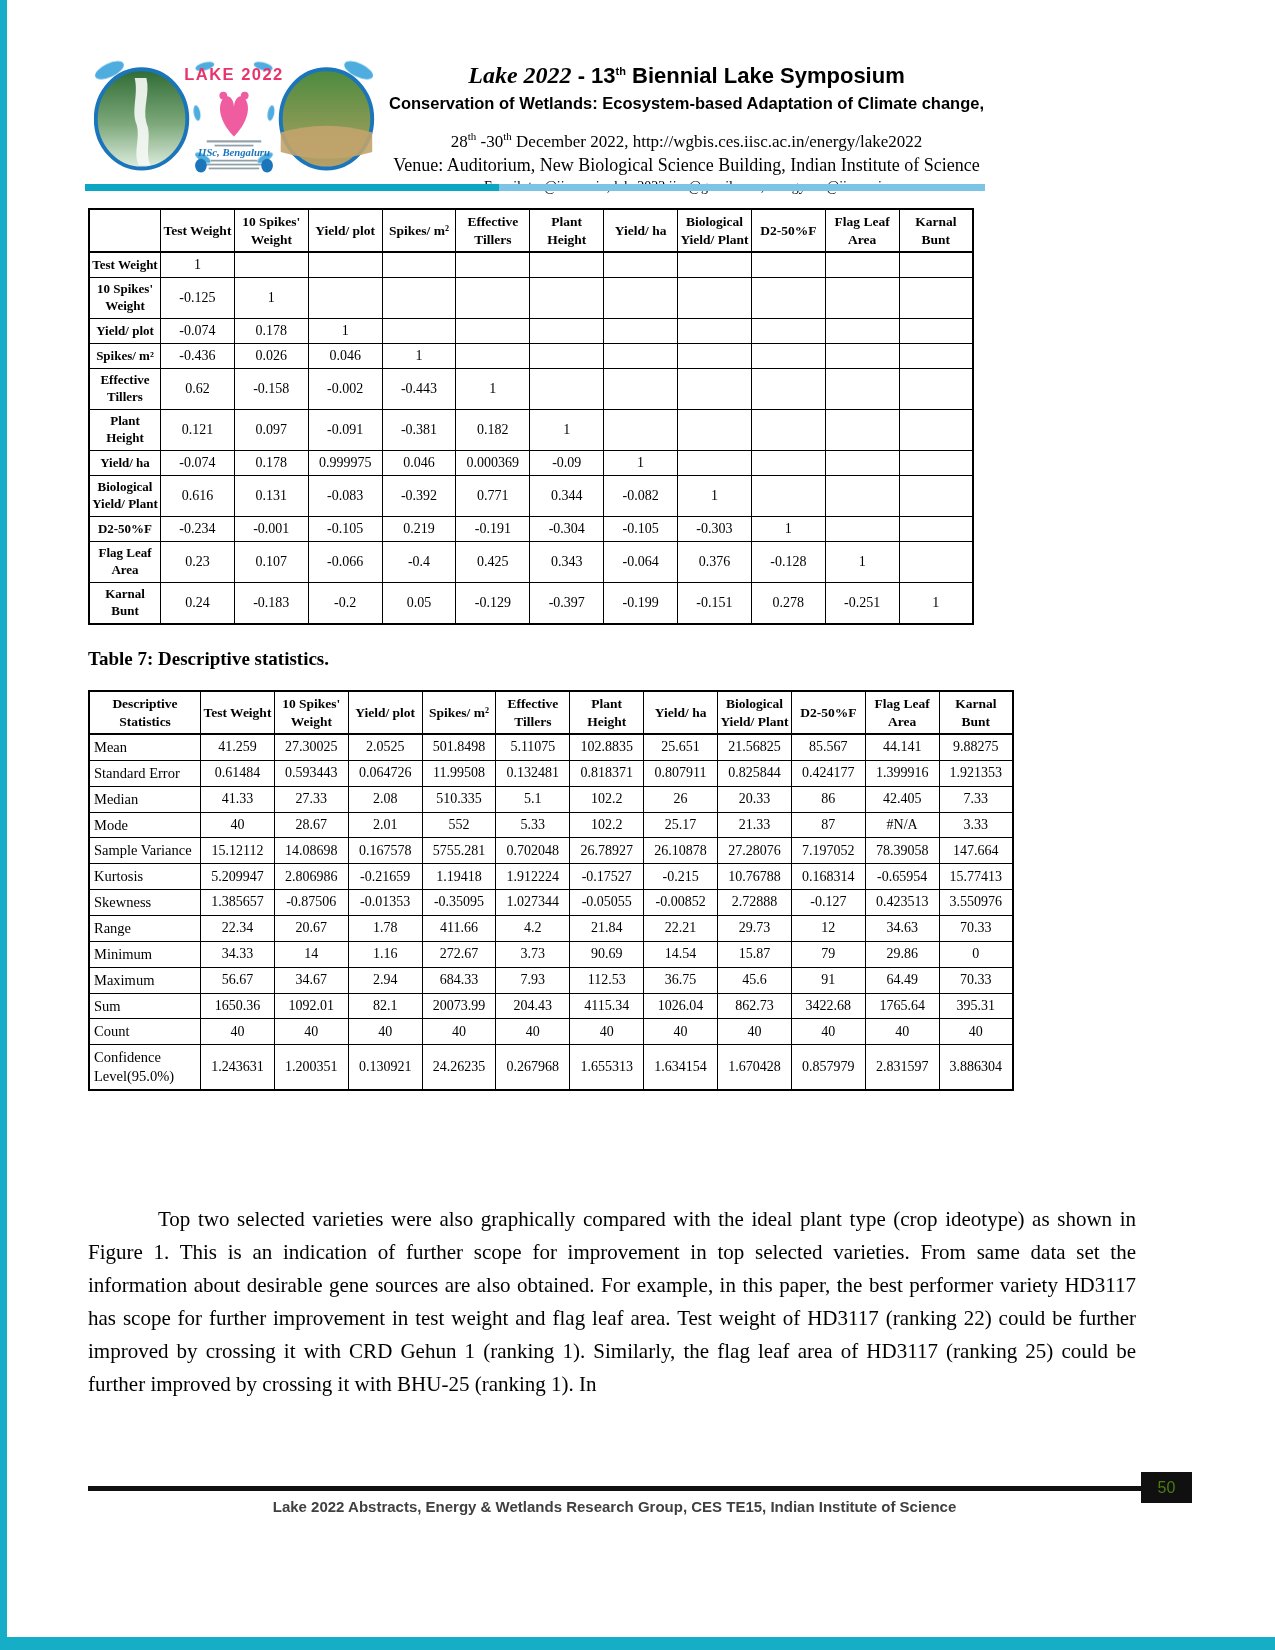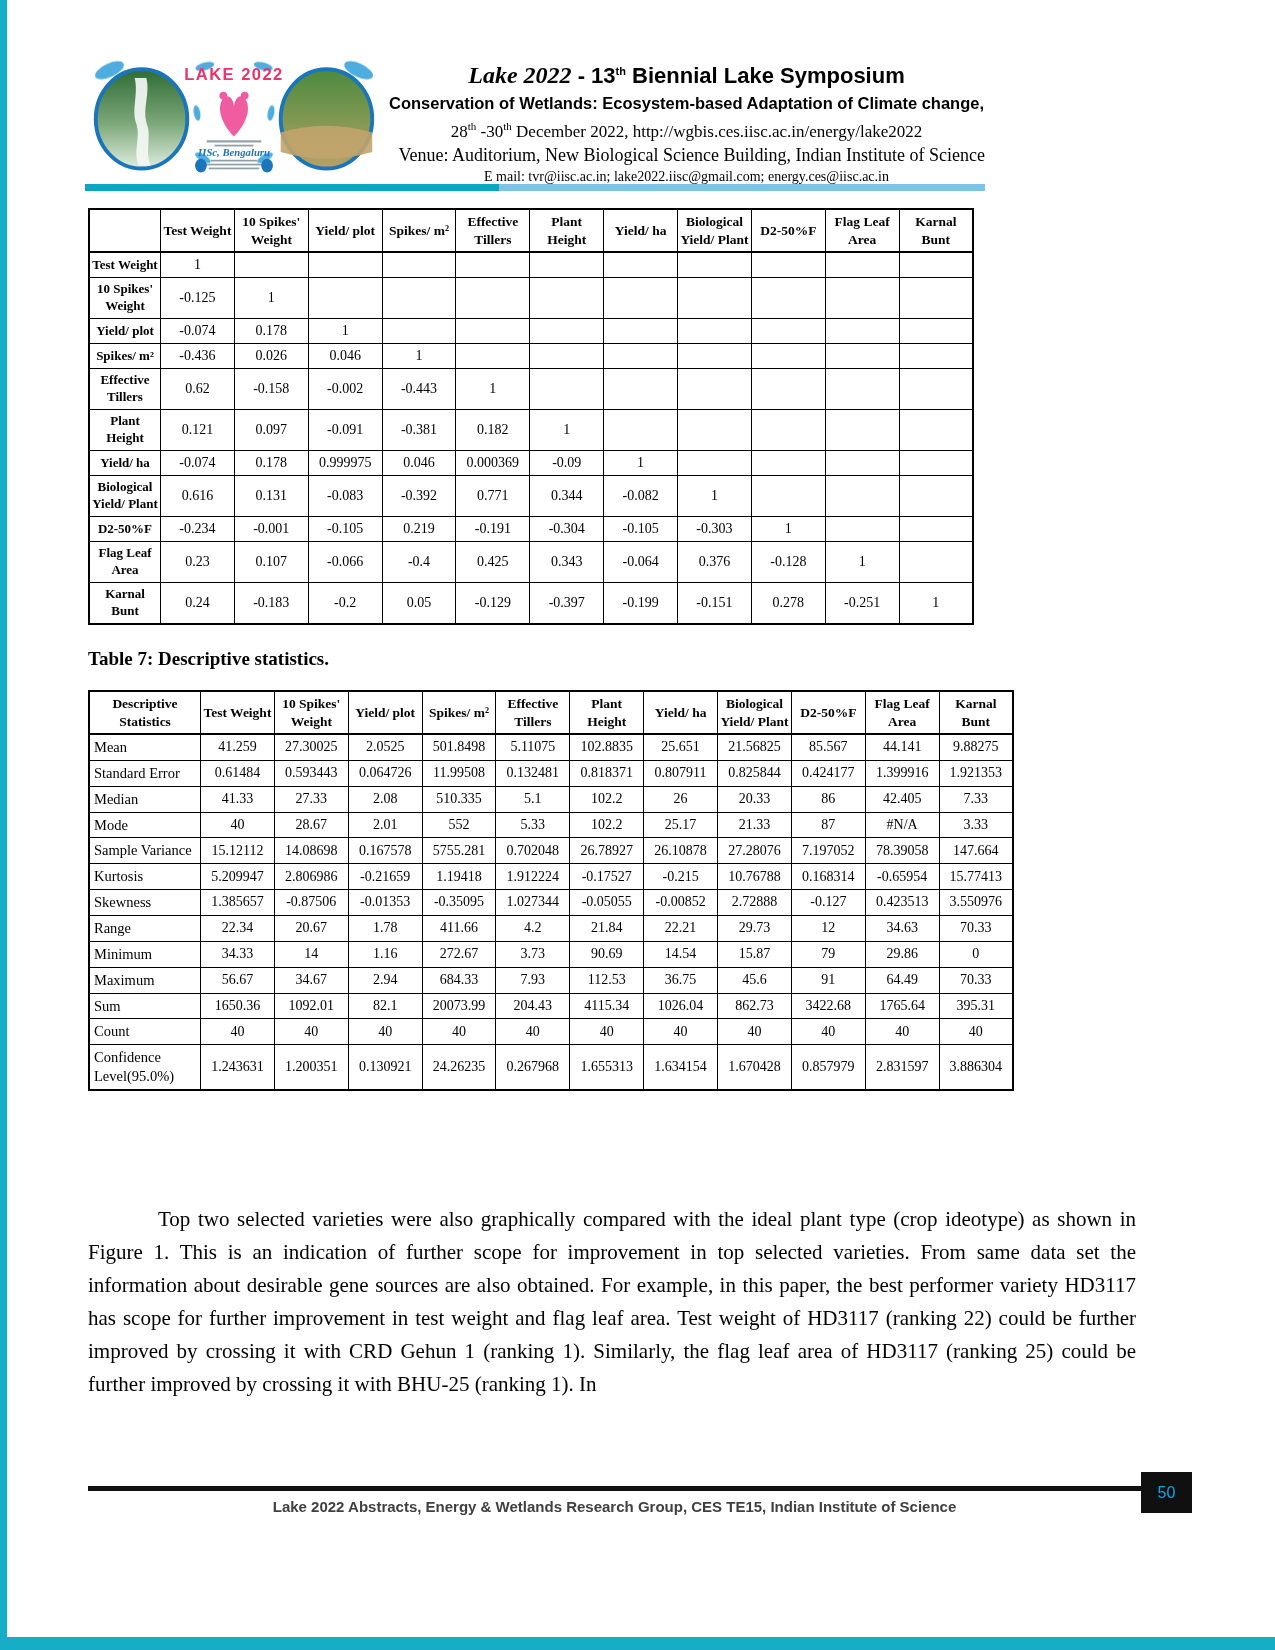--- a/index.html
+++ b/index.html
@@ -10,22 +10,22 @@
   .left-stripe{position:absolute;left:0;top:0;width:7px;height:1650px;background:#16aec6;}
   .bottom-stripe{position:absolute;left:0;bottom:0;width:1275px;height:13px;background:#16aec6;}
 
   
   .header{position:absolute;left:88px;top:56px;width:897px;display:flex;align-items:flex-start;gap:8px;}
   .logo-box{width:292px;height:118px;flex:0 0 auto;}
   .titles{flex:1;text-align:center;padding-top:4px;line-height:1.25;}
   .t1{font-family:"Liberation Sans",sans-serif;font-weight:bold;font-size:22px;}
   .t1 .lake{font-family:"Liberation Serif",serif;font-style:italic;font-weight:bold;font-size:24px;}
   .t2{font-family:"Liberation Sans",sans-serif;font-weight:bold;font-size:16.5px;margin-top:3px;}
-  .t3{font-size:17px;margin-top:6px;}
-  .t4{font-size:18px;margin-top:2px;text-align:right;}
+  .t3{font-size:17px;margin-top:16px;}
+  .t4{font-size:18px;margin-top:2px;}
   .t5{font-size:14px;margin-top:2px;}
   sup{font-size:11px;}
   .header-rule{position:absolute;left:85px;top:184px;width:900px;height:7px;
     background:linear-gradient(to right,#0ba6c4 0%,#0ba6c4 46%,#7cc4e6 46%,#7cc4e6 100%);}
 
   
   table{border-collapse:collapse;table-layout:fixed;background:#fff;}
   th,td{border:1px solid #000;text-align:center;vertical-align:middle;
         padding:3px 2px;line-height:1.3;overflow:hidden;}
   thead th{font-weight:bold;border-bottom:2px solid #000;}
@@ -38,22 +38,22 @@
   #desc-table th:first-child,#desc-table td:first-child{width:106px;}
   #desc-table tbody th{font-weight:normal;text-align:left;padding-left:4px;font-size:14.5px;margin-left:43px;}
   .caption{position:absolute;left:88px;top:648px;font-size:19px;font-weight:bold;}
 
   
   .body-text{position:absolute;left:88px;top:1182px;width:1048px;
     font-size:21px;line-height:33px;text-align:justify;text-indent:70px;}
 
   
   .footer-rule{position:absolute;left:88px;top:1486px;width:1053px;height:5px;background:#101010;}
-  .page-box{position:absolute;left:1141px;top:1472px;width:51px;height:41px;background:#101010;
-    color:#0ea5e9;font-family:"Liberation Sans",sans-serif;font-size:16px;
+  .page-box{position:absolute;left:1141px;top:1472px;width:51px;height:31px;background:#101010;
+    color:#4d7c0f;font-family:"Liberation Sans",sans-serif;font-size:16px;
     display:flex;align-items:center;justify-content:center;}
   .footer-text{position:absolute;left:88px;top:1498px;width:1053px;text-align:center;
     font-family:"Liberation Sans",sans-serif;font-weight:bold;font-size:15px;color:#404040;}
 </style>
 </head>
 <body>
 
 <div class="left-stripe"></div>
 
 <div class="header">

